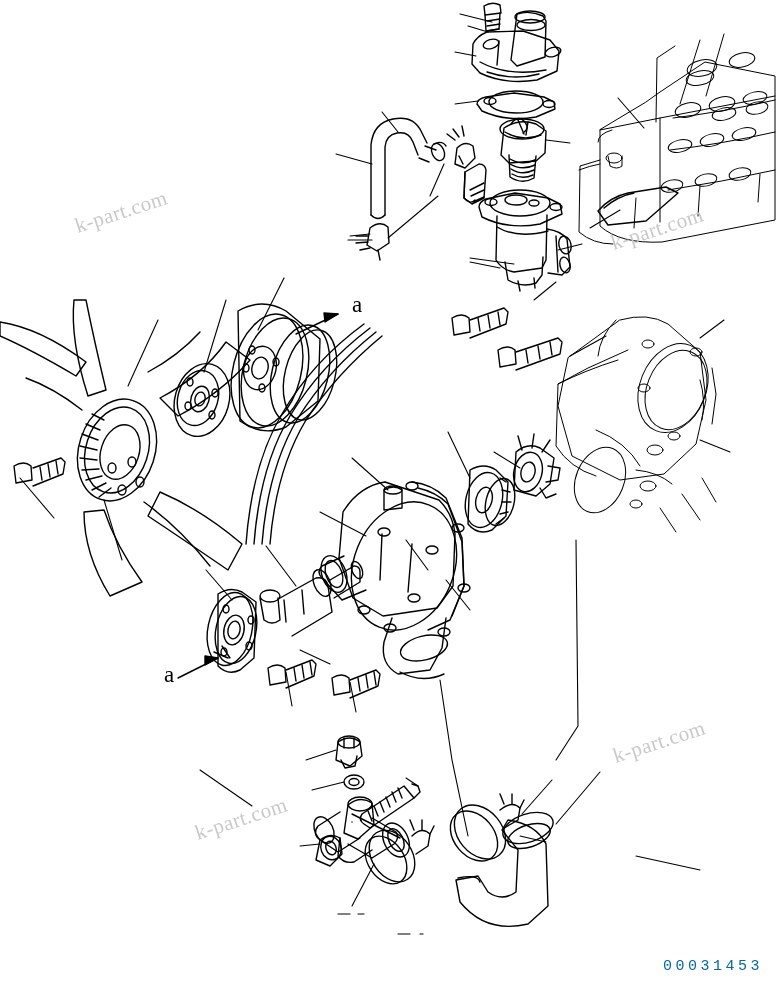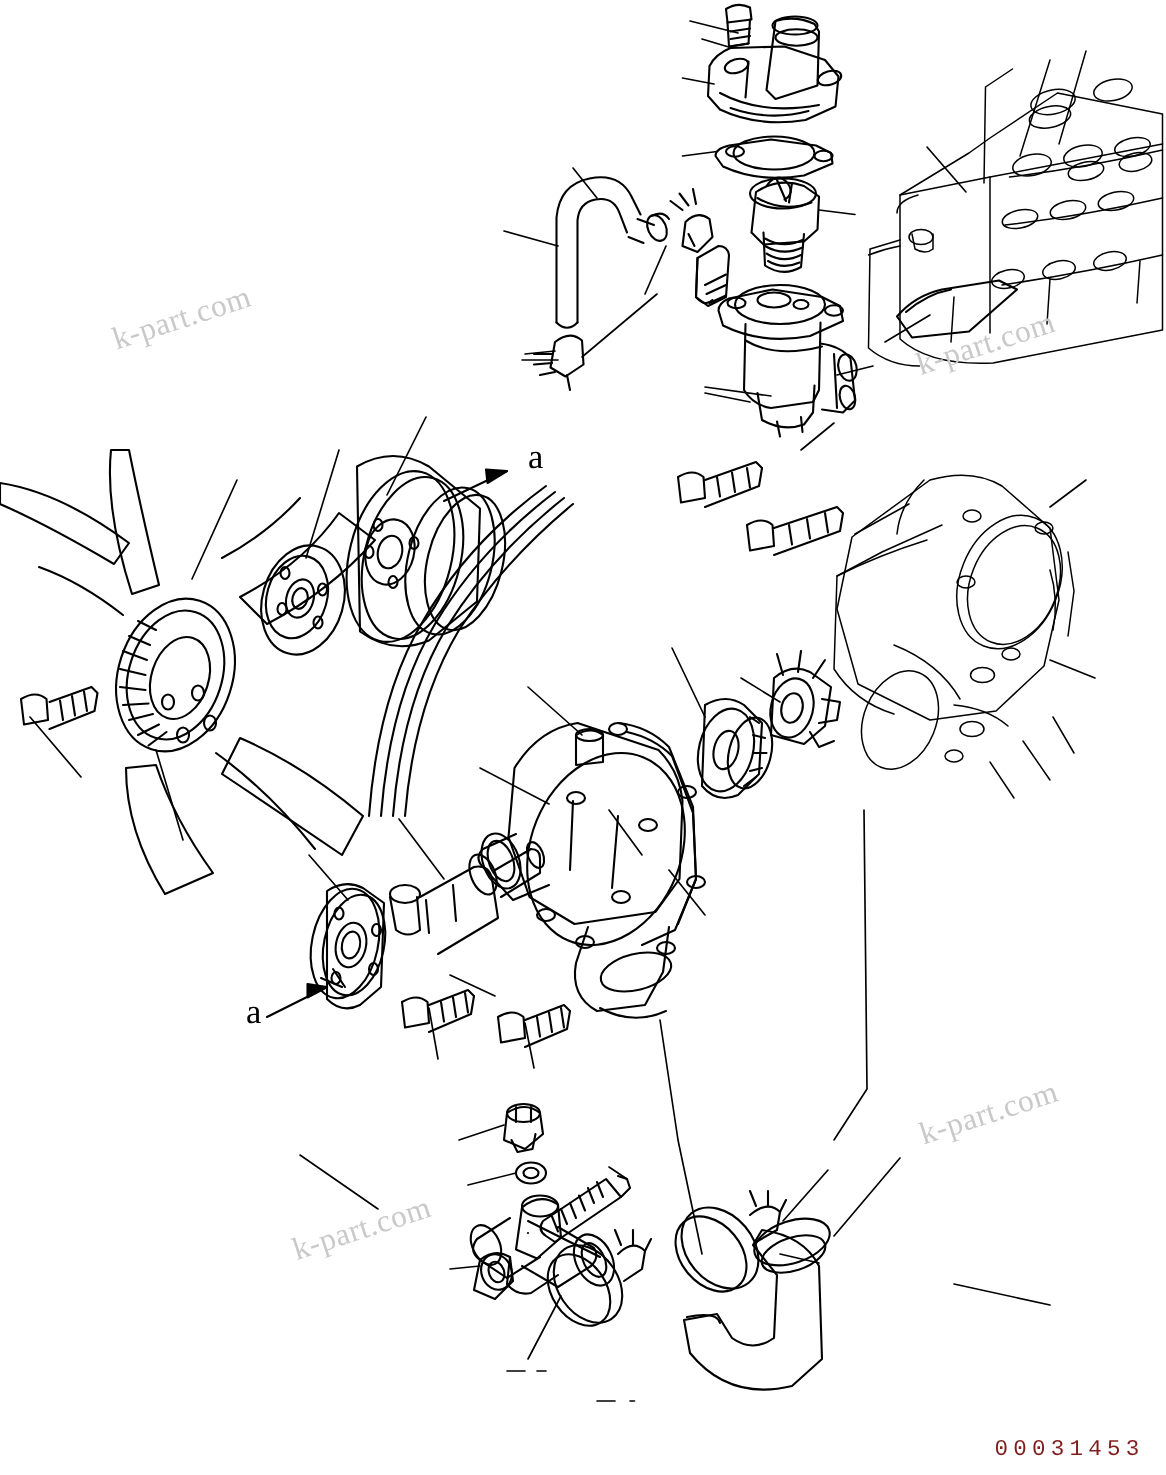--- a/index.html
+++ b/index.html
@@ -40,21 +40,21 @@
   .wm-2 { left: 608px; top: 232px; transform: rotate(-18deg); }
   .wm-3 { left: 192px; top: 822px; transform: rotate(-18deg); }
   .wm-4 { left: 610px; top: 745px; transform: rotate(-18deg); }
   #drawing-number {
     position: absolute;
     right: 14px;
     bottom: 8px;
     font-family: "Liberation Mono", monospace;
     font-size: 15px;
     letter-spacing: 3.5px;
-    color: #7f1d1d;
+    color: #0369a1;
     white-space: nowrap;
   }
   .callout {
     position: absolute;
     font-family: "Liberation Serif", serif;
     font-size: 23px;
     color: #000000;
     line-height: 1;
   }
   #callout-a-top { left: 352px; top: 293px; }

